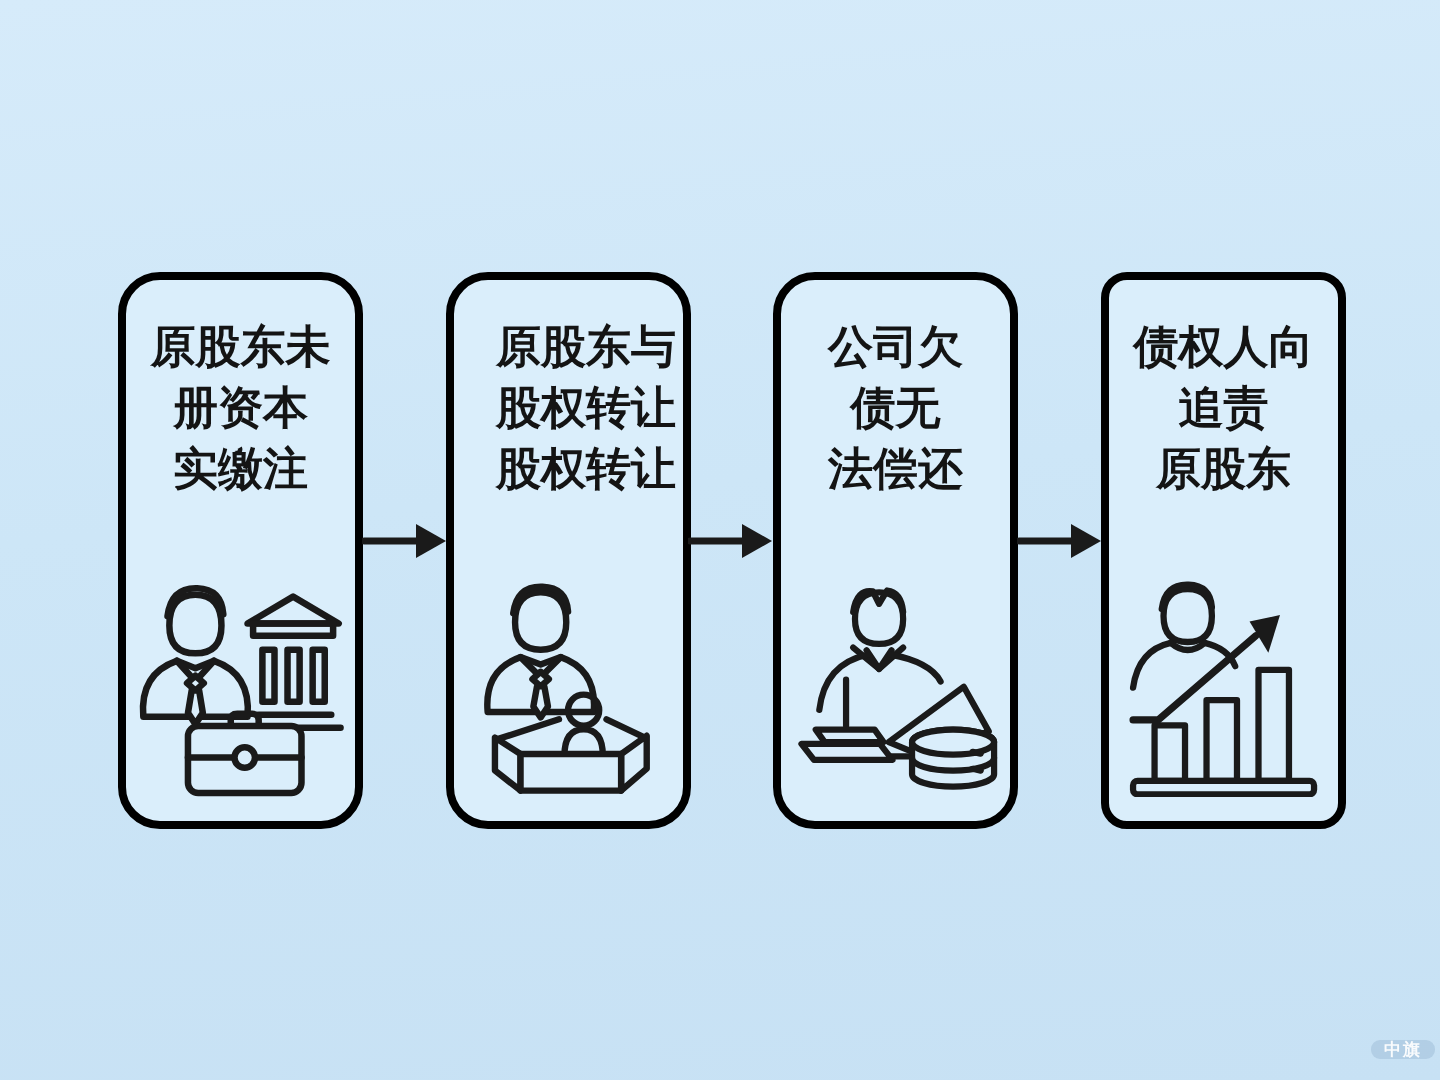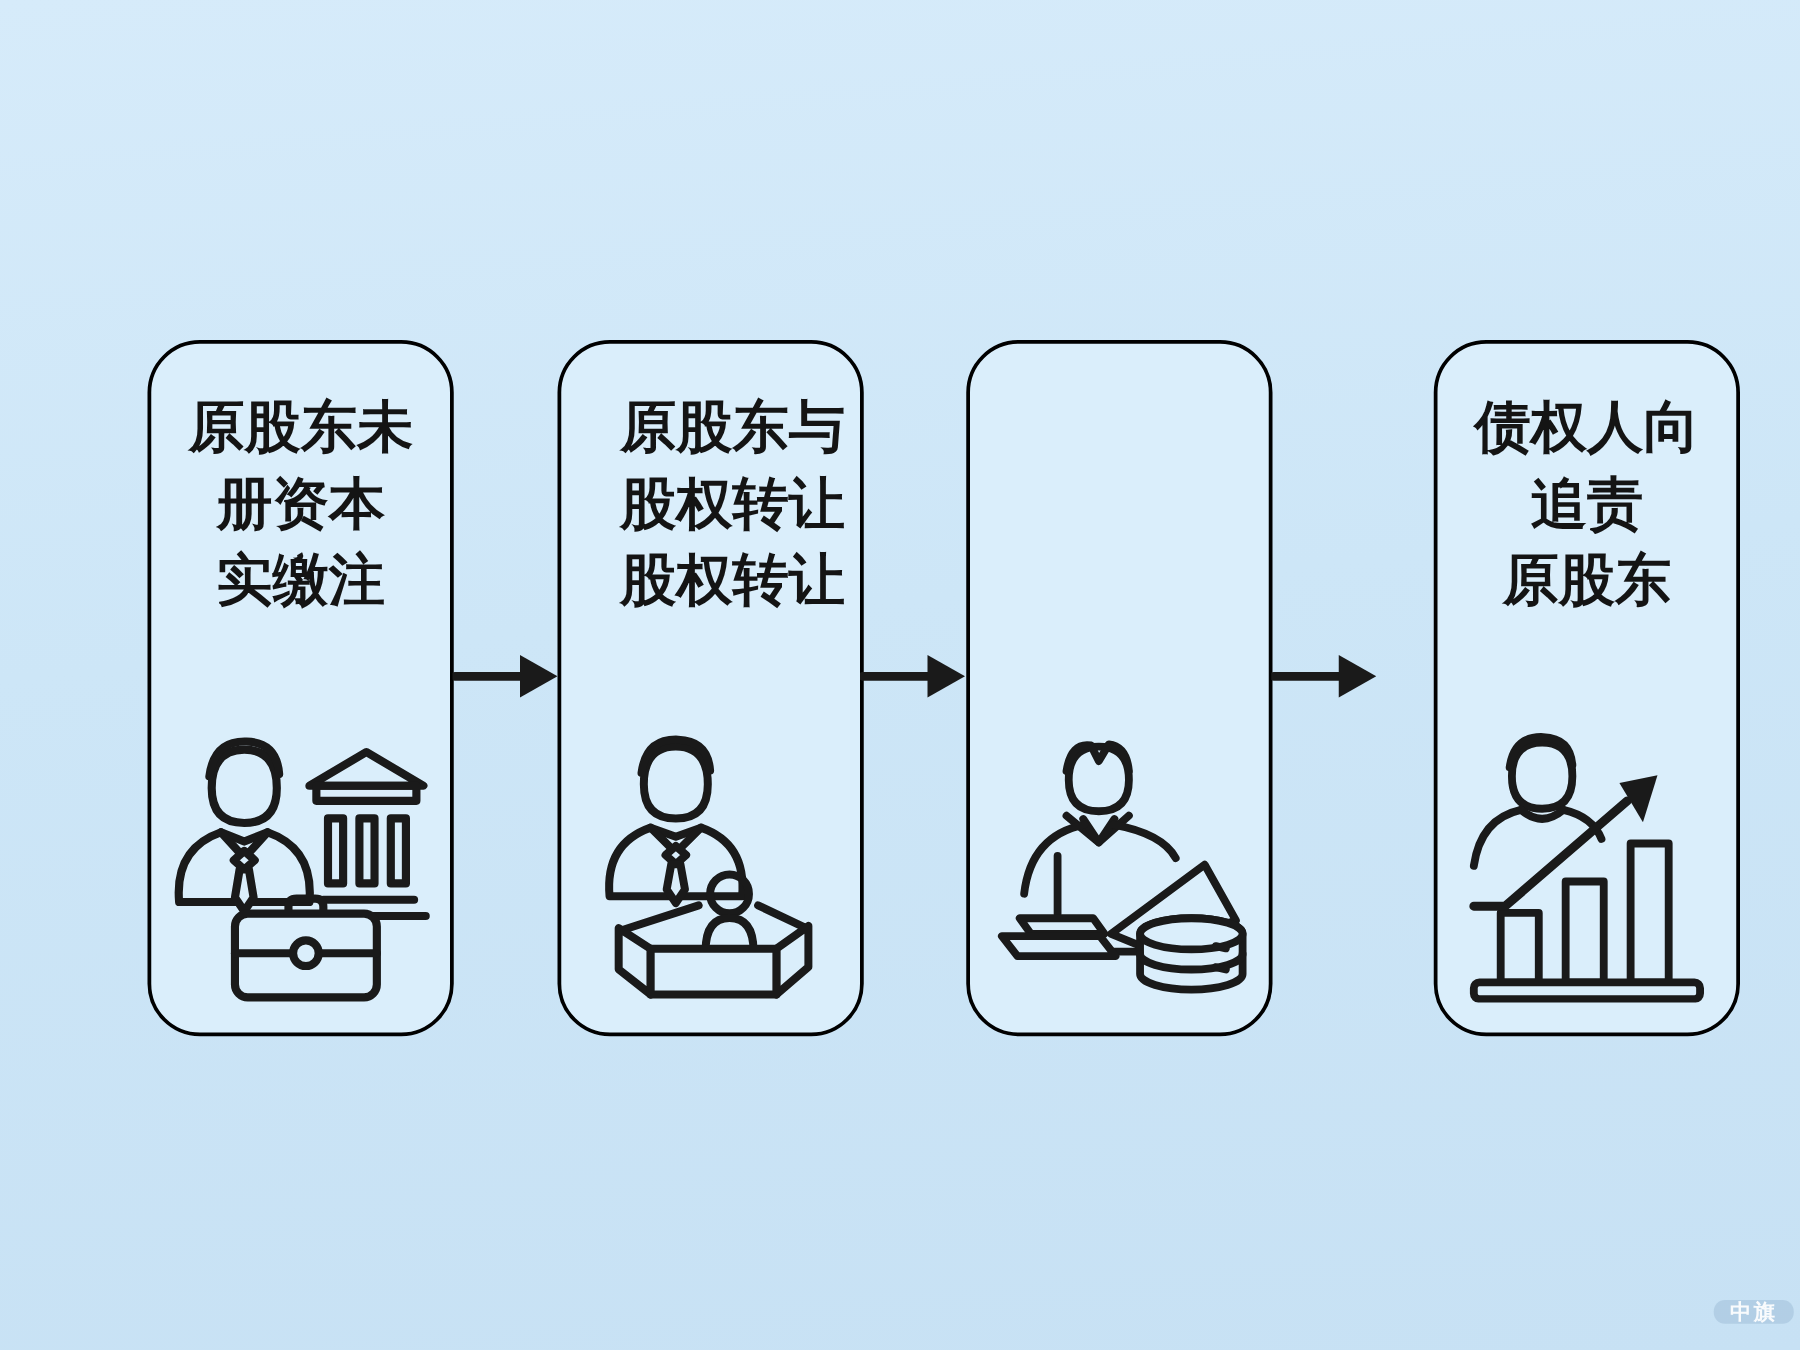--- a/index.html
+++ b/index.html
@@ -4,26 +4,26 @@
 <style>
   html,body{margin:0;padding:0;}
   body{
     width:1440px;height:1080px;overflow:hidden;position:relative;
     background:linear-gradient(175deg,#d6ebfa 0%,#cde6f7 45%,#c7e1f4 100%);
     font-family:"Liberation Sans","DejaVu Sans",sans-serif;
   }
   .canvas{position:absolute;inset:0;}
   .card{
     position:absolute;top:272px;width:245px;height:557px;box-sizing:border-box;
-    background:#daeefb;border:3px solid #000000;border-radius:42px;
+    background:#daeefb;border:8px solid #000000;border-radius:42px;
   }
   .card.c1{left:118px;}
   .card.c2{left:446px;padding-left:35px;}
   .card.c3{left:773px;}
-  .card.c4{left:1147px;}
+  .card.c4{left:1101px;border-radius:26px;}
   .card-title{
     padding-top:36px;text-align:center;color:#141414;
     font-weight:700;font-size:45px;line-height:61px;letter-spacing:0;
   }
   .card-title span{display:block;white-space:nowrap;}
   .card-icon{
     position:absolute;left:50%;transform:translateX(-50%);bottom:24px;
     width:214px;height:224px;
   }
   .card-icon svg{width:100%;height:100%;display:block;}
@@ -113,20 +113,25 @@
       </svg>
     </div>
   </div>
 
   <svg class="arrow a2" viewBox="0 0 84 44">
     <line class="ink" x1="2" y1="22" x2="58" y2="22"></line>
     <polygon class="solid" points="54,5 84,22 54,39"></polygon>
   </svg>
 
   <div class="card c3">
+    <div class="card-title">
+      <span>公司欠</span>
+      <span>债无</span>
+      <span>法偿还</span>
+    </div>
     <div class="card-icon">
       <svg viewBox="0 0 240 240">
 
         <path class="ink bg" d="M74 46 q0-30 27-30 q27 0 27 30 q0 28-27 28 q-27 0-27-28 Z"></path>
         <path class="ink" d="M72 38 Q76 12 94 15 L101 29 L110 14 Q126 16 128 38"></path>
         <path class="ink" d="M72 78 L101 102 L128 78"></path>
         <path class="ink" d="M87 81 L101 102 L115 81"></path>
         <path class="ink" d="M34 148 Q40 96 88 86"></path>
         <path class="ink" d="M64 114 V166"></path>
         <path class="ink" d="M114 86 Q158 94 170 116"></path>

